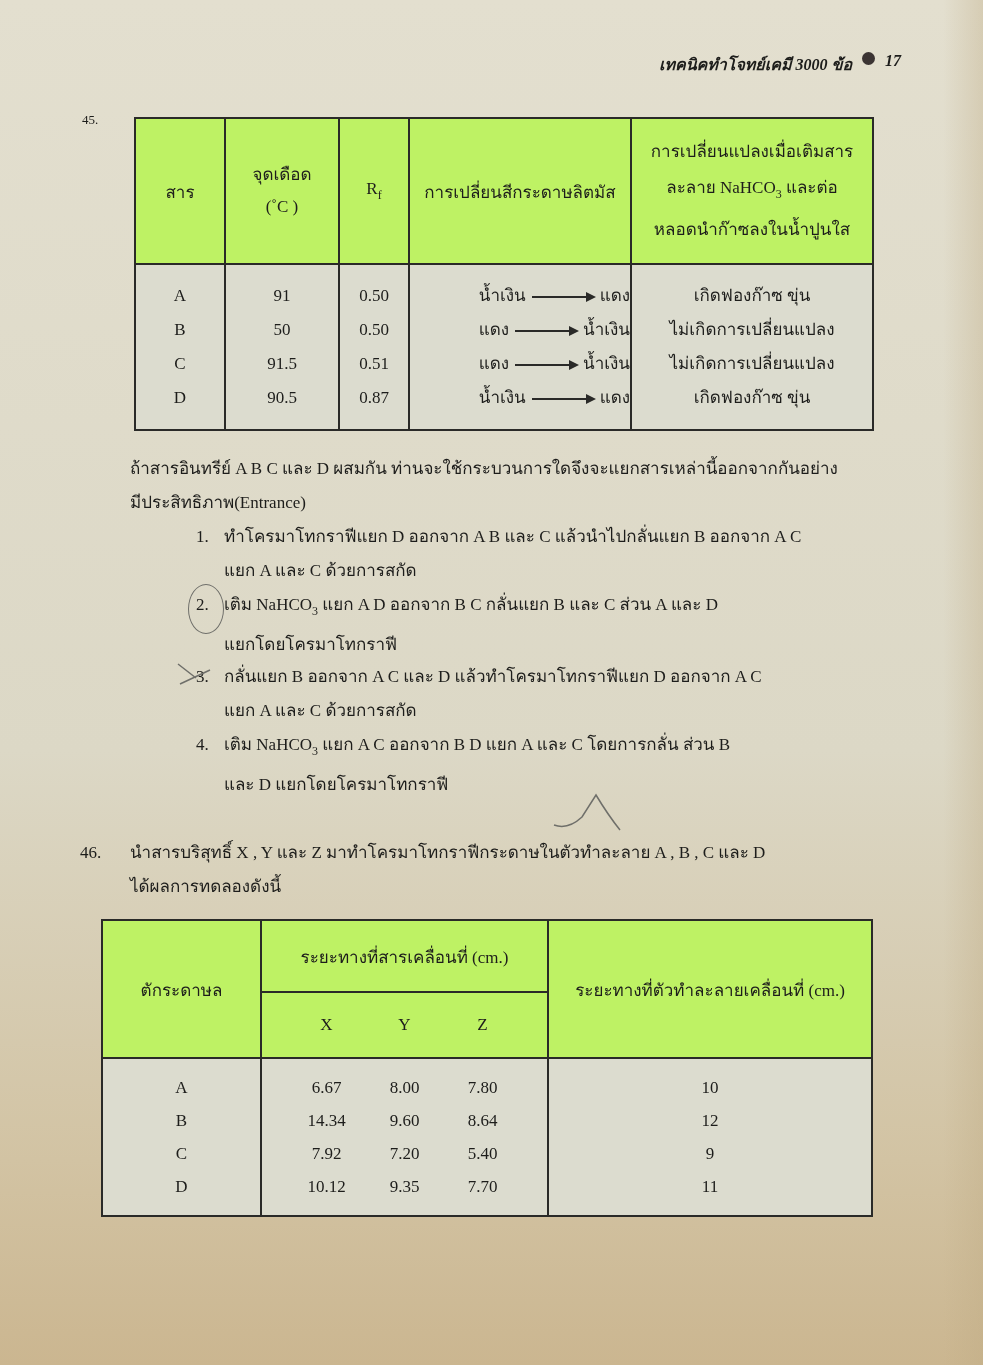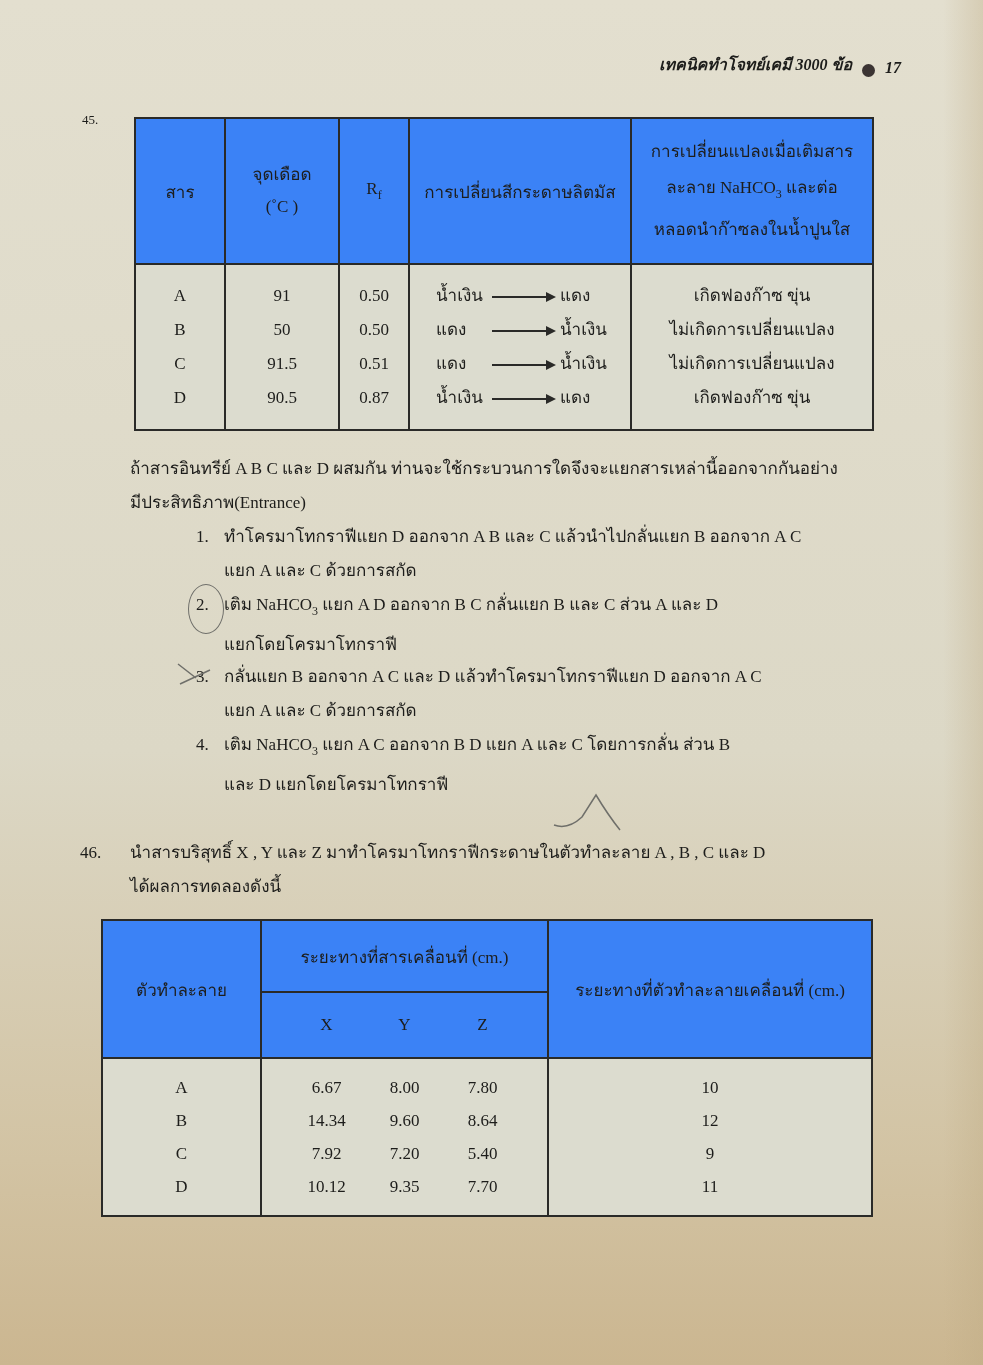--- a/index.html
+++ b/index.html
@@ -9,35 +9,35 @@
       font-family: "Liberation Serif", "DejaVu Serif", serif;
       color: #1d1d1b;
     }
     .page-edge-right {
       position: absolute; right: 0; top: 0; width: 40px; height: 100%;
       background: linear-gradient(90deg, rgba(0,0,0,0) 0%, rgba(190,170,130,0.35) 100%);
     }
     .header {
       position: absolute; top: 52px; right: 82px;
       font-style: italic; font-weight: bold; font-size: 16px;
-      display: flex; align-items: flex-end; gap: 10px;
+      display: flex; align-items: flex-start; gap: 10px;
     }
     .header .dot { width: 13px; height: 13px; border-radius: 50%; background: #3b3433; display: inline-block; }
     .qnum { position: absolute; font-size: 13px; }
     table.t { position: absolute; border-collapse: collapse; }
     table.t td { border: 2px solid #2a2a28; text-align: center; vertical-align: middle; }
-    .thead-cell { background: #3b82f6; }
+    .thead-cell { background: #bef264; }
     .body-cell { background: #dcdccf; }
     
     #t1 { left: 134px; top: 117px; width: 740px; font-size: 17px; }
     #t1 .hrow td { height: 142px; }
     #t1 .brow td { padding: 14px 0; line-height: 34px; }
     .arrow { display: inline-block; width: 62px; height: 2px; background: #2a2a28; position: relative; vertical-align: middle; margin: 0 6px; }
     .arrow::after { content: ""; position: absolute; right: -2px; top: -4px; border-left: 10px solid #2a2a28; border-top: 5px solid transparent; border-bottom: 5px solid transparent; }
-    .litmus-line { text-align: left; padding-left: 26px; white-space: nowrap; }
+    .litmus-line { text-align: right; padding-left: 26px; white-space: nowrap; }
     .litmus-left { display: inline-block; width: 50px; }
     .text-left { text-align: left; padding-left: 28px; }
     .para { position: absolute; font-size: 17px; line-height: 34px; }
     .opt { position: absolute; font-size: 17px; line-height: 34px; }
     .opt .n { display: inline-block; width: 28px; }
     .sub { font-size: 12px; vertical-align: -5px; }
     
     #t2 { left: 101px; top: 919px; width: 772px; font-size: 17px; }
     #t2 td.lhead { width: 155px; }
     #t2 td.rhead { width: 320px; }
@@ -151,21 +151,21 @@
 
 <div class="para" style="left:80px; top:836px; width:810px;">
   <div><span style="display:inline-block; width:50px;">46.</span><span>นำสารบริสุทธิ์   X  , Y   และ   Z   มาทำโครมาโทกราฟีกระดาษในตัวทำละลาย   A  , B  , C  และ  D</span></div>
   <div style="padding-left:50px;">ได้ผลการทดลองดังนี้</div>
 </div>
 
 <table class="t" id="t2">
   <tbody>
       <tr>
     <td class="thead-cell lhead" rowspan="2" style="height:132px;">
-      <span>ตัวทำละลาย</span>
+      <span>ตักระดาษล</span>
     </td>
     <td class="thead-cell" style="height:68px;">
       <span>ระยะทางที่สารเคลื่อนที่ (cm.)</span>
     </td>
     <td class="thead-cell rhead" rowspan="2">
       <span>ระยะทางที่ตัวทำละลายเคลื่อนที่  (cm.)</span>
     </td>
   </tr>
   <tr>
     <td class="thead-cell" style="height:62px;">

